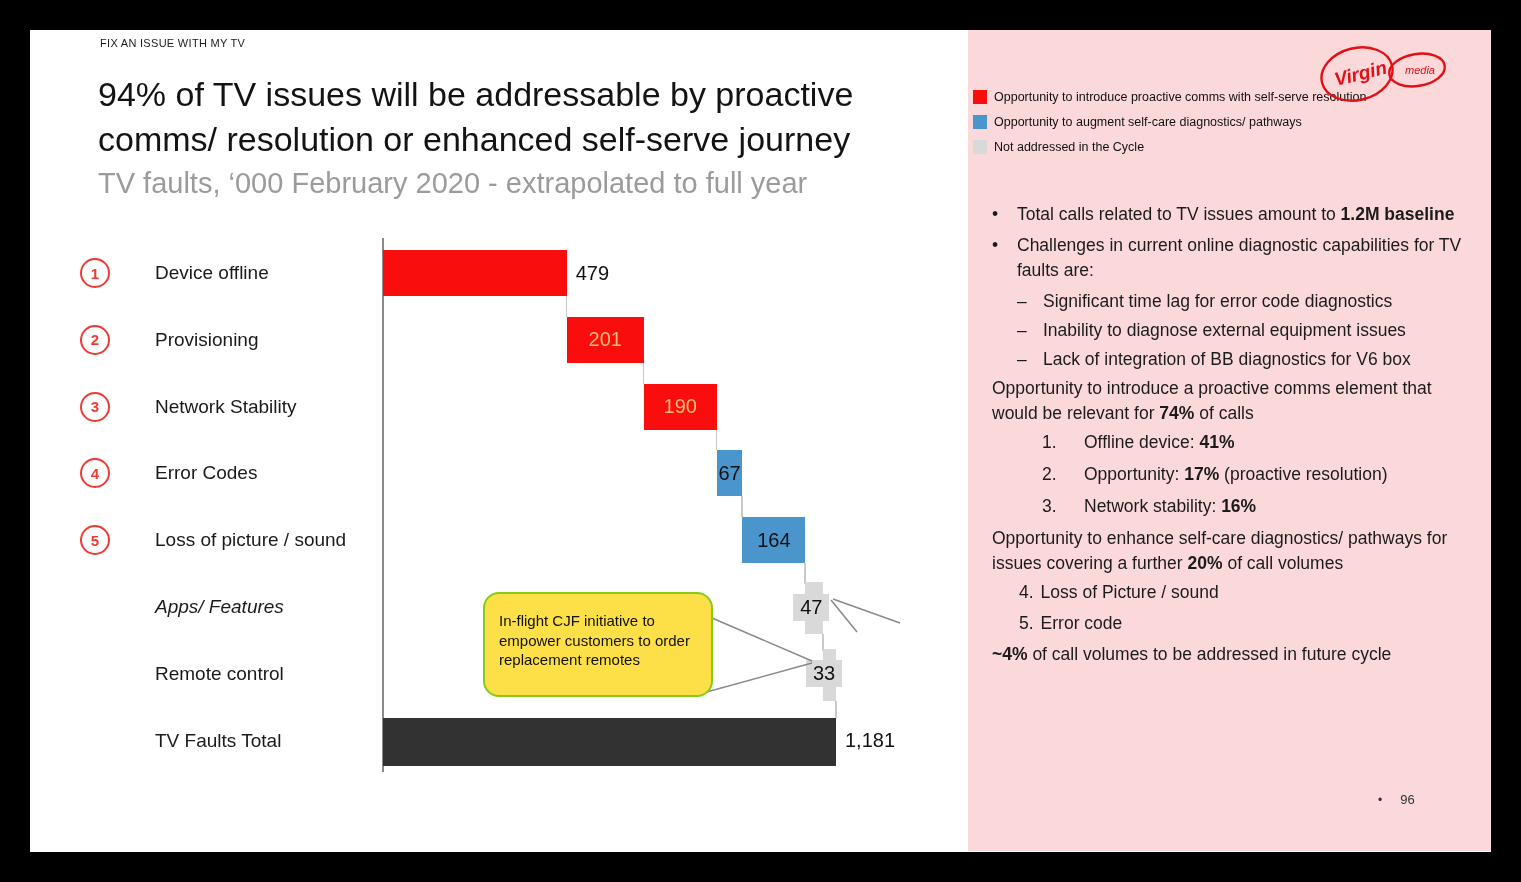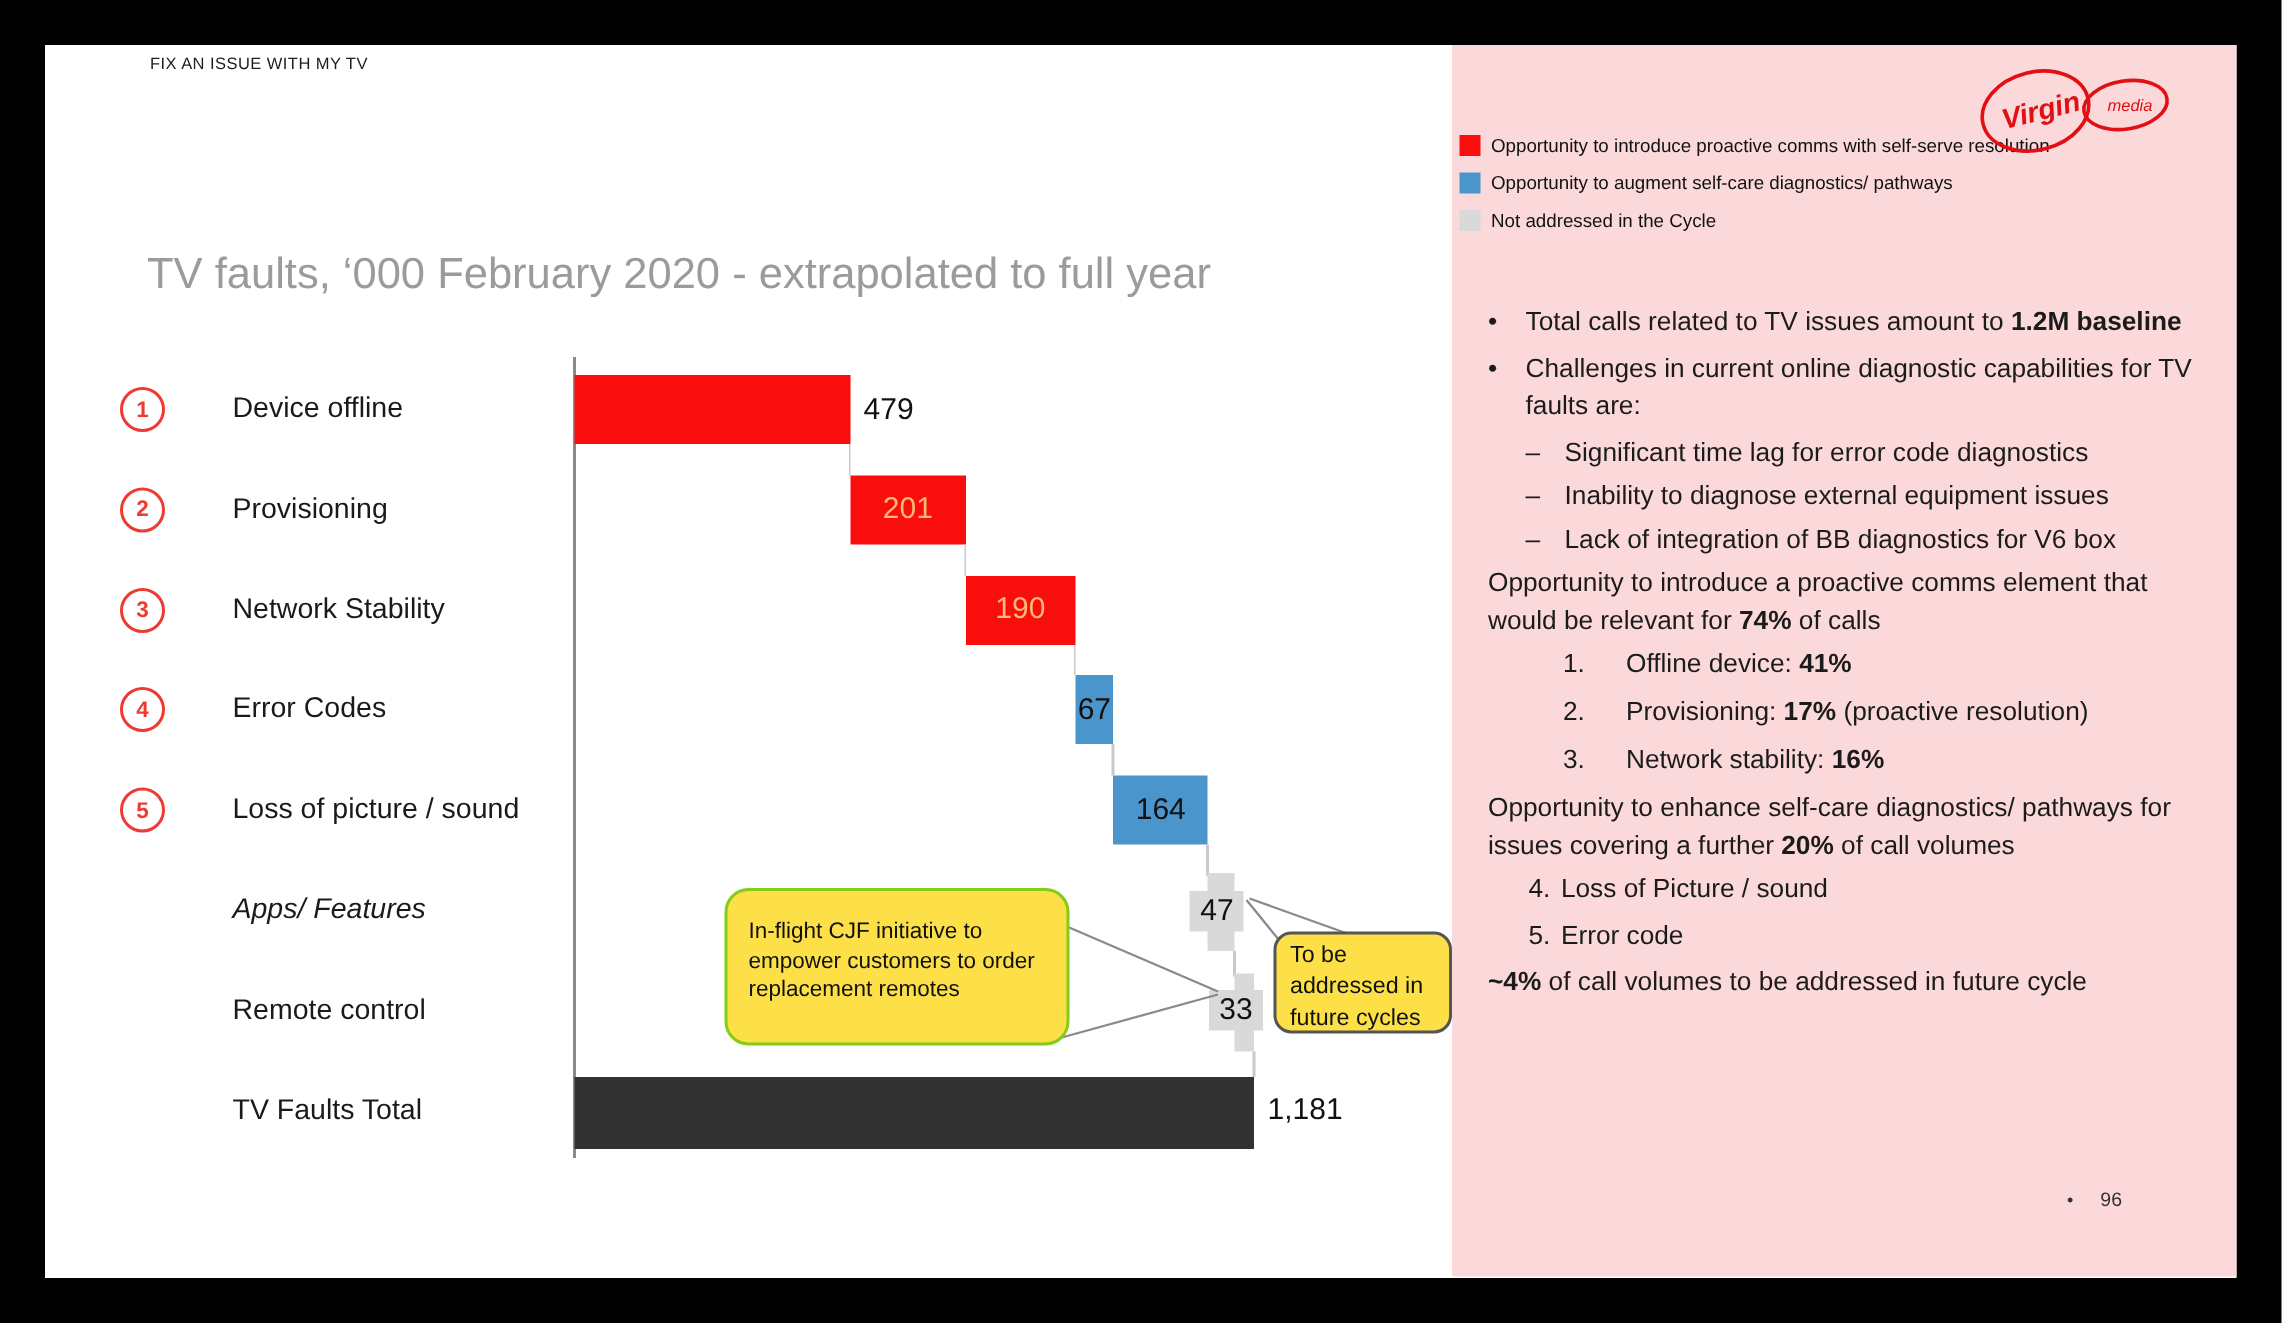--- a/index.html
+++ b/index.html
@@ -47,20 +47,24 @@
   .pagenum .dot{font-size:12px;margin-right:18px;}
 </style>
 </head>
 <body>
 
 <div class="frame">
   <div class="slide"></div>
   <div class="pink"></div>
 
   <div class="kicker">FIX AN ISSUE WITH MY TV</div>
+  <div class="title">
+    <div>94% of TV issues will be addressable by proactive</div>
+    <div>comms/ resolution or enhanced self-serve journey</div>
+  </div>
   <div class="subtitle">TV faults, ‘000 February 2020 - extrapolated to full year</div>
 
   <div class="legend" id="legend">
       <div class="legend-row">
         <span class="legend-swatch" style="background: rgb(250, 13, 13);"></span>
         <span class="legend-label">Opportunity to introduce proactive comms with self-serve resolution</span>
       </div>
       <div class="legend-row">
         <span class="legend-swatch" style="background: rgb(74, 149, 203);"></span>
         <span class="legend-label">Opportunity to augment self-care diagnostics/ pathways</span>
@@ -123,21 +127,20 @@
   <svg class="lines" width="1521" height="882" viewBox="0 0 1521 882">
     <g stroke="#8a8a8a" stroke-width="1.5" fill="none">
       <path d="M712 618 L812 661"></path>
       <path d="M703 693 L812 663"></path>
       <path d="M831 600 L857 632"></path>
       <path d="M833 599 L900 623"></path>
     </g>
   </svg>
 
   <div class="callout callout1">In-flight CJF initiative to empower customers to order replacement remotes</div>
-  <div class="callout callout2">To be addressed in future cycles</div>
 
   <div class="notes" id="notes">
       <div class="note bullet">
         <span class="marker">•</span>
         <span class="ntext"><span>Total calls related to TV issues amount to </span><b>1.2M baseline</b></span>
       </div>
       <div class="note bullet">
         <span class="marker">•</span>
         <span class="ntext"><span>Challenges in current online diagnostic capabilities for TV faults are:</span></span>
       </div>
@@ -155,21 +158,21 @@
       </div>
       <div class="note para">
         <span class="ntext"><span>Opportunity to introduce a proactive comms element that would be relevant for </span><b>74%</b><span> of calls</span></span>
       </div>
       <div class="note num">
         <span class="marker">1.</span>
         <span class="ntext"><span>Offline device: </span><b>41%</b></span>
       </div>
       <div class="note num">
         <span class="marker">2.</span>
-        <span class="ntext"><span>Provisioning: </span><b>17%</b><span> (proactive resolution)</span></span>
+        <span class="ntext"><span>Opportunity: </span><b>17%</b><span> (proactive resolution)</span></span>
       </div>
       <div class="note num">
         <span class="marker">3.</span>
         <span class="ntext"><span>Network stability: </span><b>16%</b></span>
       </div>
       <div class="note para">
         <span class="ntext"><span>Opportunity to enhance self-care diagnostics/ pathways for issues covering a further </span><b>20%</b><span> of call volumes</span></span>
       </div>
       <div class="note num2">
         <span class="marker">4.</span>

